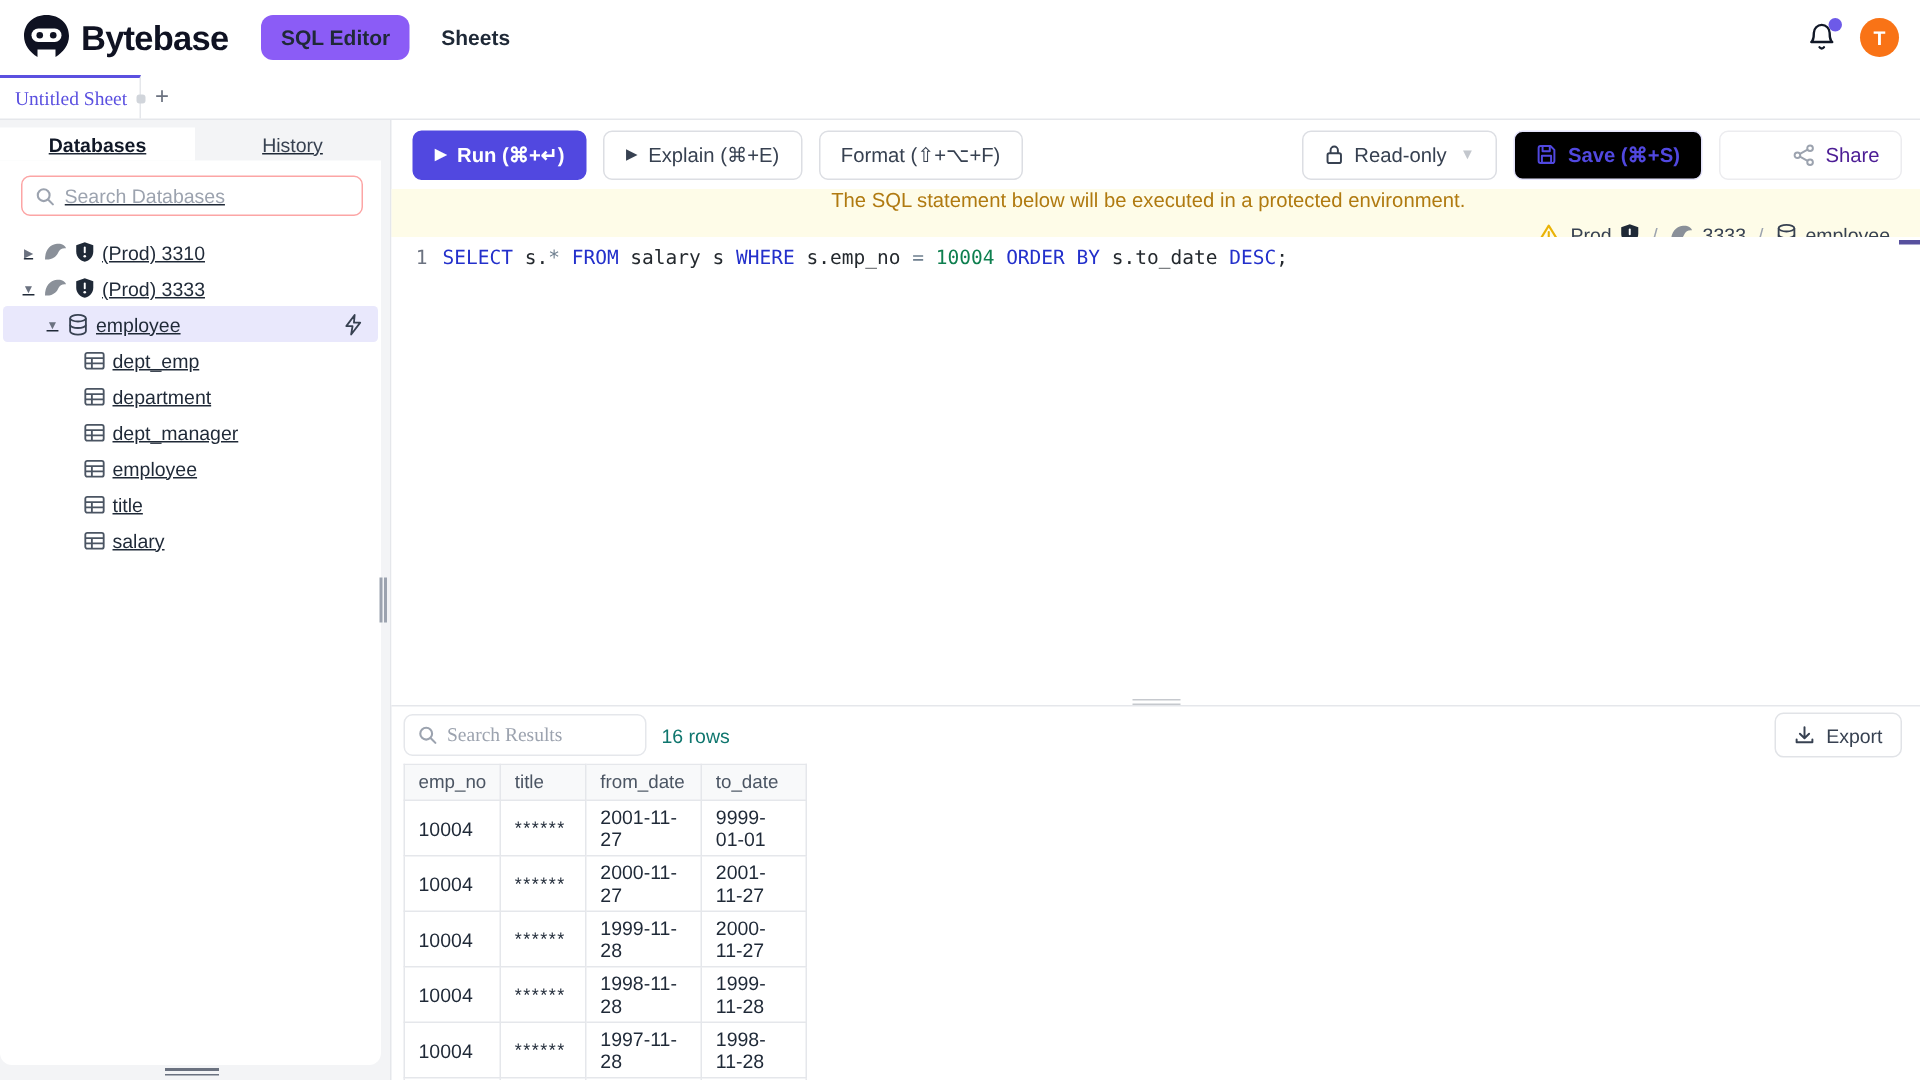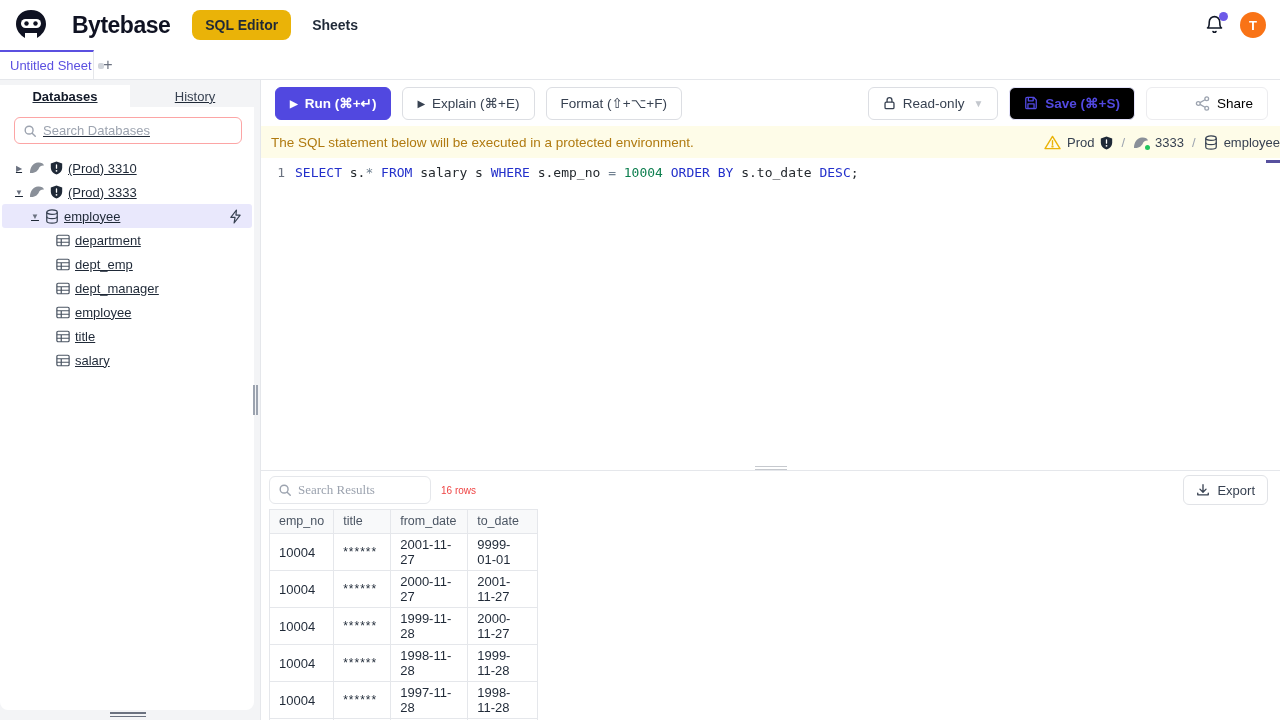--- a/index.html
+++ b/index.html
@@ -1,36 +1,36 @@
 <!DOCTYPE html>
 <html><head>
 <meta charset="utf-8">
 <style>
   * { margin:0; padding:0; box-sizing:border-box; }
   html,body { width:1280px; height:720px; overflow:hidden; background:#fff;
     font-family:"Liberation Sans", sans-serif; color:#1f2937; }
 
   
   .topbar { height:50px; display:flex; align-items:center; padding:0 14px; background:#fff; }
-  .logo { display:flex; align-items:center; gap:24px; margin-right:22px; }
+  .logo { display:flex; align-items:center; gap:6px; margin-right:22px; }
   .logo svg { display:block; }
   .brand { font-size:23px; font-weight:800; letter-spacing:-0.5px; color:#0f1222; }
   .topnav { display:flex; align-items:center; gap:8px; }
   .topnav .navitem { font-size:14px; font-weight:600; color:#1f2937; padding:7px 13px; border-radius:8px; cursor:pointer; }
-  .topnav .navitem.active { background:#eab308; }
+  .topnav .navitem.active { background:#8b5cf6; }
   .top-right { margin-left:auto; display:flex; align-items:center; gap:14px; }
   .bell-wrap { position:relative; width:22px; height:22px; cursor:pointer; }
   .bell-dot { position:absolute; top:-2px; right:-2px; width:9px; height:9px; border-radius:50%; background:#6d5ae8; }
   .avatar { width:26px; height:26px; border-radius:50%; background:#f97316; color:#fff; font-size:13px; font-weight:700;
     display:flex; align-items:center; justify-content:center; cursor:pointer; }
 
   
   .tabstrip { height:30px; display:flex; align-items:stretch; border-bottom:1px solid #e5e7eb; background:#fff; }
   .sheet-tab { width:94px; display:flex; align-items:center; gap:6px; padding:0 10px; border-top:2px solid #5b50e0;
-    border-right:1px solid #e5e7eb; cursor:pointer; }
+    border-right:1px solid #e5e7eb; cursor:pointer;font-family:Liberation Serif, serif; }
   .sheet-tab .t { font-size:13px; color:#5b50e0; white-space:nowrap; }
   .sheet-dot { width:6px; height:6px; border-radius:2px; background:#d1d5db; flex:none; }
   .add-tab { width:28px; display:flex; align-items:center; justify-content:center; font-size:16px; color:#6b7280; cursor:pointer; }
 
   
   .content { display:flex; height:640px; }
   .sidebar { width:260px; flex:none; background:#f3f4f6; display:flex; flex-direction:column; position:relative;text-decoration:underline; }
   .side-tabs { display:flex; height:27px; padding-top:5px; }
   .side-tab { flex:1; display:flex; align-items:center; justify-content:center; font-size:13px; color:#374151; cursor:pointer; background:#f3f4f6; }
   .side-tab.active { background:#fff; color:#111827; font-weight:600; }
@@ -48,29 +48,29 @@
   .h-grip { position:absolute; bottom:3px; left:110px; width:36px; height:5px; border-top:2px solid #6b7280; border-bottom:1px solid #6b7280; cursor:row-resize; }
 
   .main { flex:1; display:flex; flex-direction:column; border-left:1px solid #e5e7eb; background:#fff; min-width:0; }
 
   
   .toolbar { height:46px; display:flex; align-items:center; padding:0 12px 0 14px; gap:11px; }
   .btn { height:33px; display:flex; align-items:center; gap:7px; border-radius:6px; font-size:13.5px; padding:0 14px;
     border:1px solid #dcdee3; background:#fff; color:#374151; cursor:pointer; font-family:inherit; white-space:nowrap; }
   .btn.primary { background:#5148e0; border-color:#5148e0; color:#fff; font-weight:600; }
   .btn.save { background:#000000; border-color:#e4e3fb; color:#5148e0; font-weight:600; }
-  .btn.share { border-color:#ececef; color:#000000;padding-left:48px; }
+  .btn.share { border-color:#ececef; color:#4c1d95;padding-left:48px; }
   .play { font-size:10px; }
   .spacer { flex:1; }
   .chev { font-size:10px; color:#c3c7cd; margin-left:2px; }
 
   
-  .banner { height:32px; background:#fefce8; display:flex; align-items:center; padding:0 0 0 10px; gap:8px; }
+  .banner { height:32px; background:#fefce8; display:flex; align-items:center; padding:0 20px 0 10px; gap:8px;flex-direction:column; }
   .banner .msg { font-size:13.5px; color:#b07a10; }
-  .env { margin-left:auto; display:flex; align-items:flex-end; gap:6px; font-size:13px; color:#374151; }
+  .env { margin-left:auto; display:flex; align-items:flex-start; gap:6px; font-size:13px; color:#374151; }
   .env .sep { color:#9ca3af; padding:0 2px; }
   .mysql-wrap { position:relative; display:flex; }
   .green-dot { position:absolute; right:-1px; bottom:0; width:5px; height:5px; border-radius:50%; background:#22c55e; }
 
   
   .editor { flex:1; position:relative; overflow:hidden; background:#fff; padding-top:5px; }
   .code-line { display:flex; font-family:"DejaVu Sans Mono", monospace; font-size:13px; line-height:19px; }
   .gutter { width:34px; flex:none; text-align:right; padding-right:10px; color:#6b7280; }
   .tk-kw { color:#2330cb; }
   .tk-num { color:#0e7f4f; }
@@ -78,21 +78,21 @@
   .tk-pl { color:#24292e; }
   .ruler-mark { position:absolute; top:2px; right:0; width:14px; height:3px; background:#57509e; }
 
   
   .results { height:250px; flex:none; border-top:1px solid #e5e7eb; display:flex; flex-direction:column; position:relative; }
   .split-grip { position:absolute; top:-5px; left:50%; margin-left:-16px; width:32px; height:4px; border-top:1px solid #c6c9ce; border-bottom:1px solid #c6c9ce; cursor:row-resize; }
   .results-head { height:38px; display:flex; align-items:center; padding:0 12px 0 8px; gap:10px; }
   .results-search { width:162px; height:28px; border:1px solid #e5e7eb; border-radius:6px; display:flex; align-items:center; gap:6px; padding:0 8px; }
   .results-search input { border:none; outline:none; width:100%; font-size:13px; font-family:Liberation Serif, serif; color:#374151; }
   .results-search input::placeholder { color:#9ca3af; }
-  .rowcount { font-size:10px; color:#ef4444; }
+  .rowcount { font-size:13px; color:#0f766e; }
   .export-btn { margin-left:auto; height:30px; border:1px solid #e1e3e7; border-radius:6px; background:#fff; display:flex;
     align-items:center; gap:7px; font-size:13px; color:#374151; padding:0 12px; cursor:pointer; font-family:inherit; }
   .grid-wrap { flex:1; overflow:hidden; padding-left:8px; }
   table.results-grid { border-collapse:collapse; font-size:13px; }
   table.results-grid th { background:#f8f9fa; font-weight:400; color:#4b5563; font-size:12.5px; text-align:left;
     border:1px solid #e5e7eb; padding:4px 9px 5px 9px; cursor:pointer; }
   table.results-grid td { border:1px solid #e5e7eb; padding:3px 9px; color:#1f2937; }
   table.results-grid td:nth-child(2) { letter-spacing:1px; font-size:12px; }
   col.c-empno { width:53px; } col.c-amount { width:57px; } col.c-from { width:77px; } col.c-to { width:70px; }
 
@@ -209,31 +209,31 @@
       </div>
 
       <div>
   <div class="tree-row tbl">
     <span class="icon">
       <svg width="14" height="13" viewBox="0 0 16 14" fill="none" stroke="#4b5563" stroke-width="1.4">
         <rect x="1" y="1" width="14" height="12" rx="1.5"></rect>
         <path d="M1 5 H15 M1 9 H15 M6 5 V13"></path>
       </svg>
     </span>
+    <span class="tbl-name">dept_emp</span>
+  </div>
+
+  <div class="tree-row tbl">
+    <span class="icon">
+      <svg width="14" height="13" viewBox="0 0 16 14" fill="none" stroke="#4b5563" stroke-width="1.4">
+        <rect x="1" y="1" width="14" height="12" rx="1.5"></rect>
+        <path d="M1 5 H15 M1 9 H15 M6 5 V13"></path>
+      </svg>
+    </span>
     <span class="tbl-name">department</span>
-  </div>
-
-  <div class="tree-row tbl">
-    <span class="icon">
-      <svg width="14" height="13" viewBox="0 0 16 14" fill="none" stroke="#4b5563" stroke-width="1.4">
-        <rect x="1" y="1" width="14" height="12" rx="1.5"></rect>
-        <path d="M1 5 H15 M1 9 H15 M6 5 V13"></path>
-      </svg>
-    </span>
-    <span class="tbl-name">dept_emp</span>
   </div>
 
   <div class="tree-row tbl">
     <span class="icon">
       <svg width="14" height="13" viewBox="0 0 16 14" fill="none" stroke="#4b5563" stroke-width="1.4">
         <rect x="1" y="1" width="14" height="12" rx="1.5"></rect>
         <path d="M1 5 H15 M1 9 H15 M6 5 V13"></path>
       </svg>
     </span>
     <span class="tbl-name">dept_manager</span>

